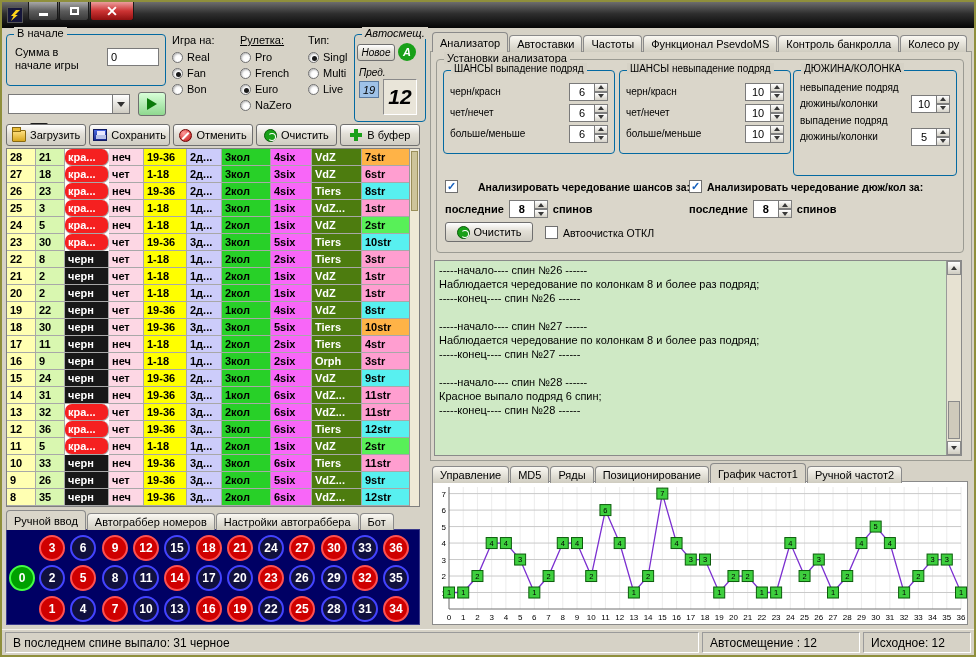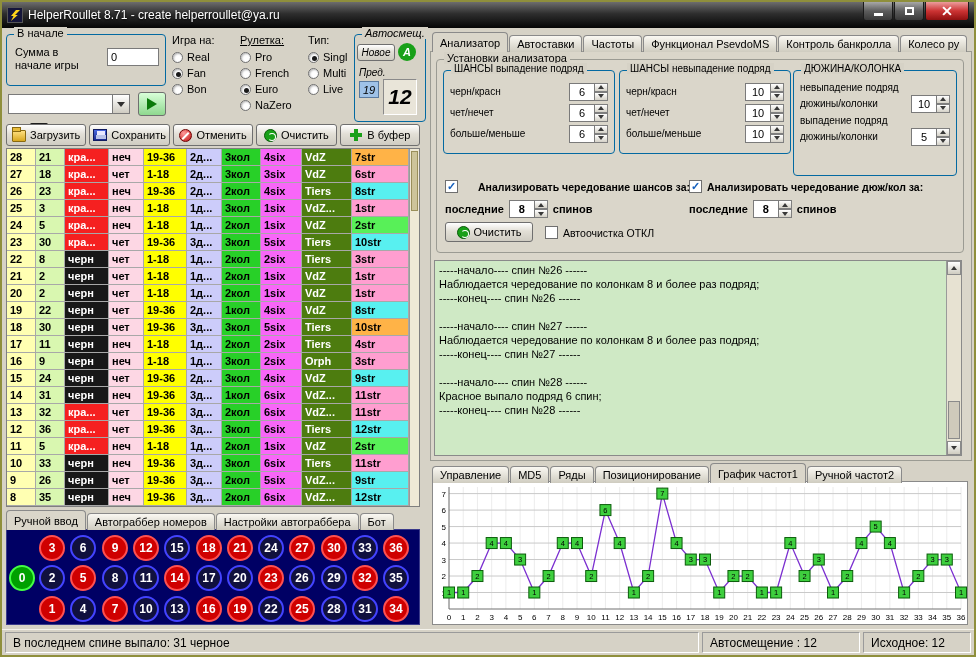--- a/index.html
+++ b/index.html
@@ -74,23 +74,23 @@
   .ic-clear-icon::after{content:"";position:absolute;left:3px;top:3px;width:6px;height:6px;border:1.5px solid #fff;border-radius:50%;border-left-color:transparent;}
   .ic-copy-icon{background:transparent;}
   .ic-copy-icon::before{content:"";position:absolute;left:5px;top:0;width:4px;height:12px;background:#18a018;}
   .ic-copy-icon::after{content:"";position:absolute;left:1px;top:4px;width:12px;height:4px;background:#18a018;}
   
   .tablewrap{position:absolute;left:4px;top:120px;width:414px;height:359px;border:1px solid #7f7f7f;background:#fff;overflow:hidden;}
   .trow{display:flex;height:17px;}
   .tcell{height:17px;border-right:1px solid #a8a8a8;border-bottom:1px solid #a8a8a8;display:flex;align-items:center;
          padding-left:3px;font-size:11px;font-weight:bold;overflow:hidden;white-space:nowrap;flex:none;}
   .c-idx{width:29px;background:#ffffb2;} .c-num{width:29px;background:#d9f7b0;}
-  .c-color{width:44px;} .c-color.red{background:#f52020;color:#fff;} .c-color.black{background:#181818;color:#fff;}
+  .c-color{width:44px;} .c-color.red{background:#f52020;color:#fff;border-radius:7px;} .c-color.black{background:#181818;color:#fff;}
   .c-par{width:35px;background:#fdd7e4;} .c-rng{width:43px;background:#ffff00;}
-  .c-dz{width:35px;background:#ccccfa;} .c-col{width:39px;background:#28d028;}
+  .c-dz{width:35px;background:#ccccfa;} .c-col{width:49px;background:#28d028;}
   .c-six{width:41px;background:#f866f8;} .c-zone{width:50px;background:#4d7c0f;color:#fff;}
   .c-str{width:57px;} .c-str.cyan{background:#58f0f0;} .c-str.pink{background:#ff9ed0;}
   .c-str.green{background:#58f058;} .c-str.orange{background:#ffb347;}
   .tscroll{position:absolute;right:0;top:0;width:10px;height:100%;background:#efe9d6;border-left:1px solid #9a9a9a;}
   .tthumb{position:absolute;left:1px;right:1px;top:2px;height:60px;background:#cdc49a;border:1px solid #9a8f5a;}
   
   .tabs{position:absolute;display:flex;align-items:flex-end;gap:1px;height:21px;z-index:3;white-space:nowrap;overflow:hidden;}
   .tab{height:16px;display:flex;align-items:center;border:1px solid #8a8a8a;border-bottom:none;border-radius:4px 4px 0 0;
        padding:8px 7px;background:linear-gradient(#faf8f2,#cfccc0);font-size:11px;}
   .tab.active{height:20px;background:#dad6ca;z-index:4;}
@@ -148,21 +148,20 @@
   .scell{border:1px solid;border-color:#9a9a9a #ffffff #ffffff #9a9a9a;display:flex;align-items:center;
          padding:0 7px;font-size:12px;white-space:nowrap;overflow:hidden;}
   .s1{flex:1;} .s2{width:158px;} .s3{width:108px;}
 </style>
 </head>
 <body>
 
 <div class="window">
   <div class="titlebar">
     <div class="appicon"></div>
-    <div class="title">HelperRoullet 8.71 - create helperroullet@ya.ru</div>
     <div class="winbtns">
       <div class="wbtn">
           <span class="minbar"></span>
         </div>
       <div class="wbtn">
           <span class="maxbox"></span>
         </div>
       <div class="wbtn close">
           <span class="xi1"></span>
           <span class="xi2"></span>

